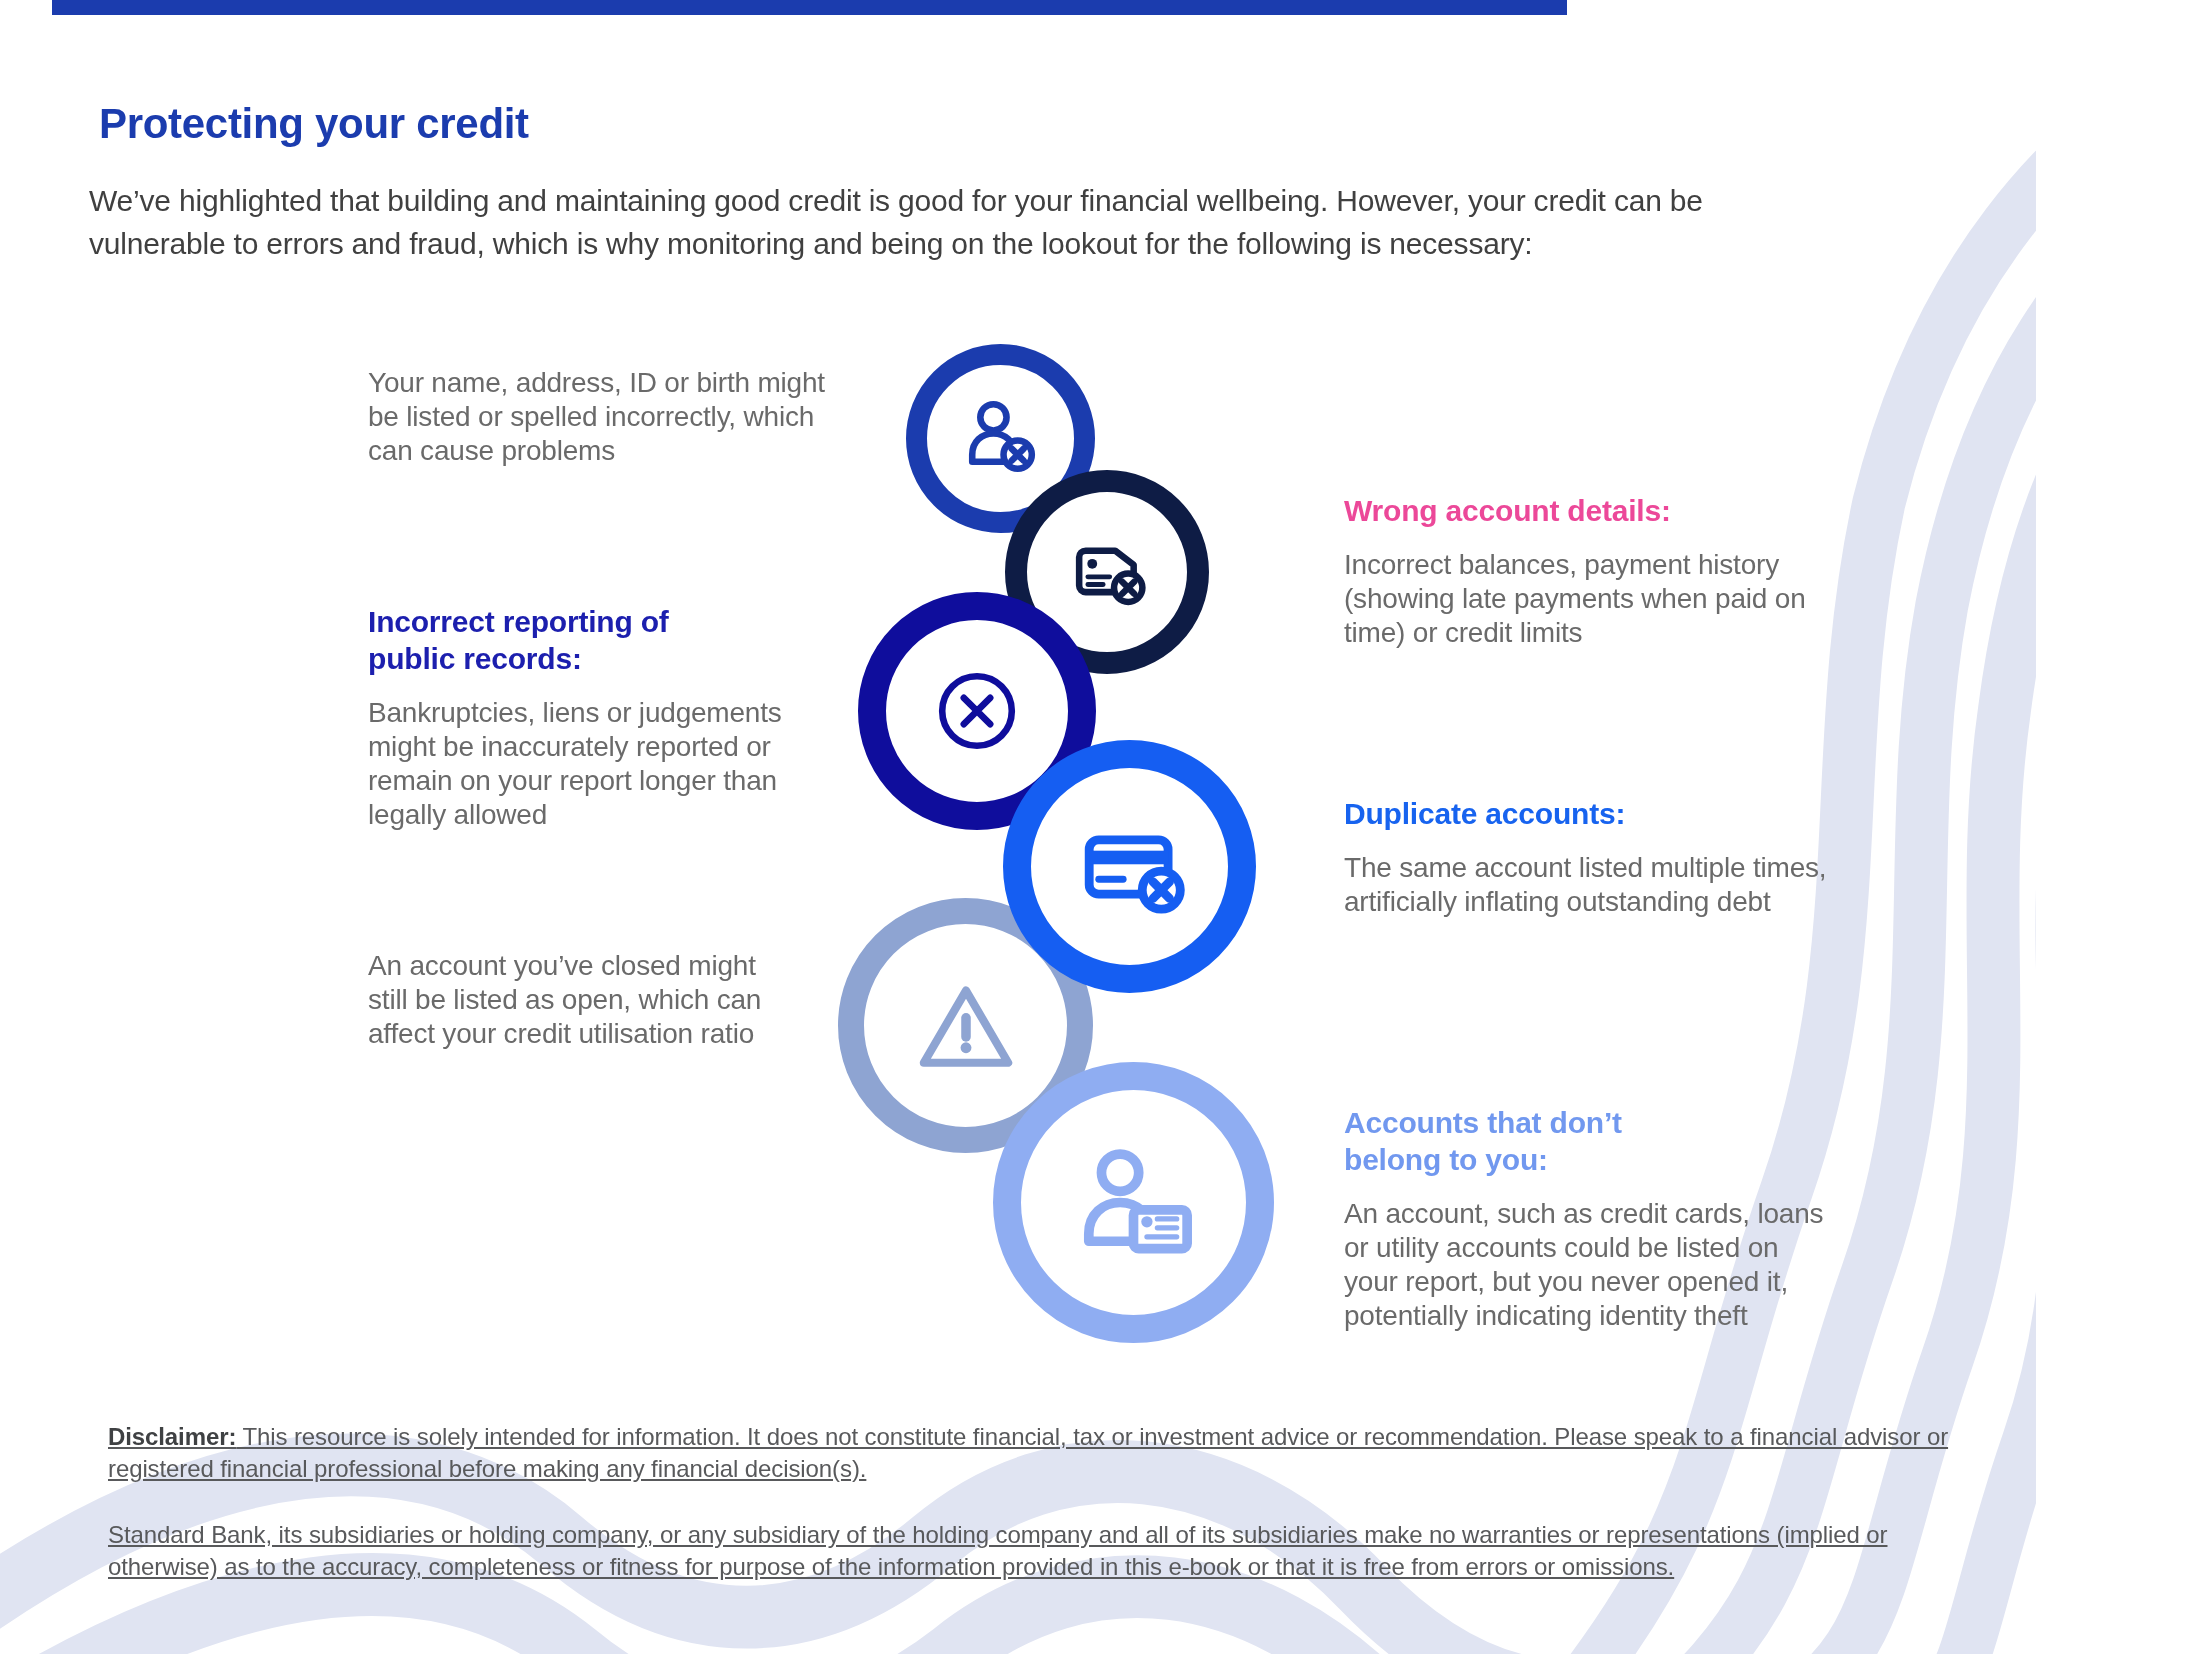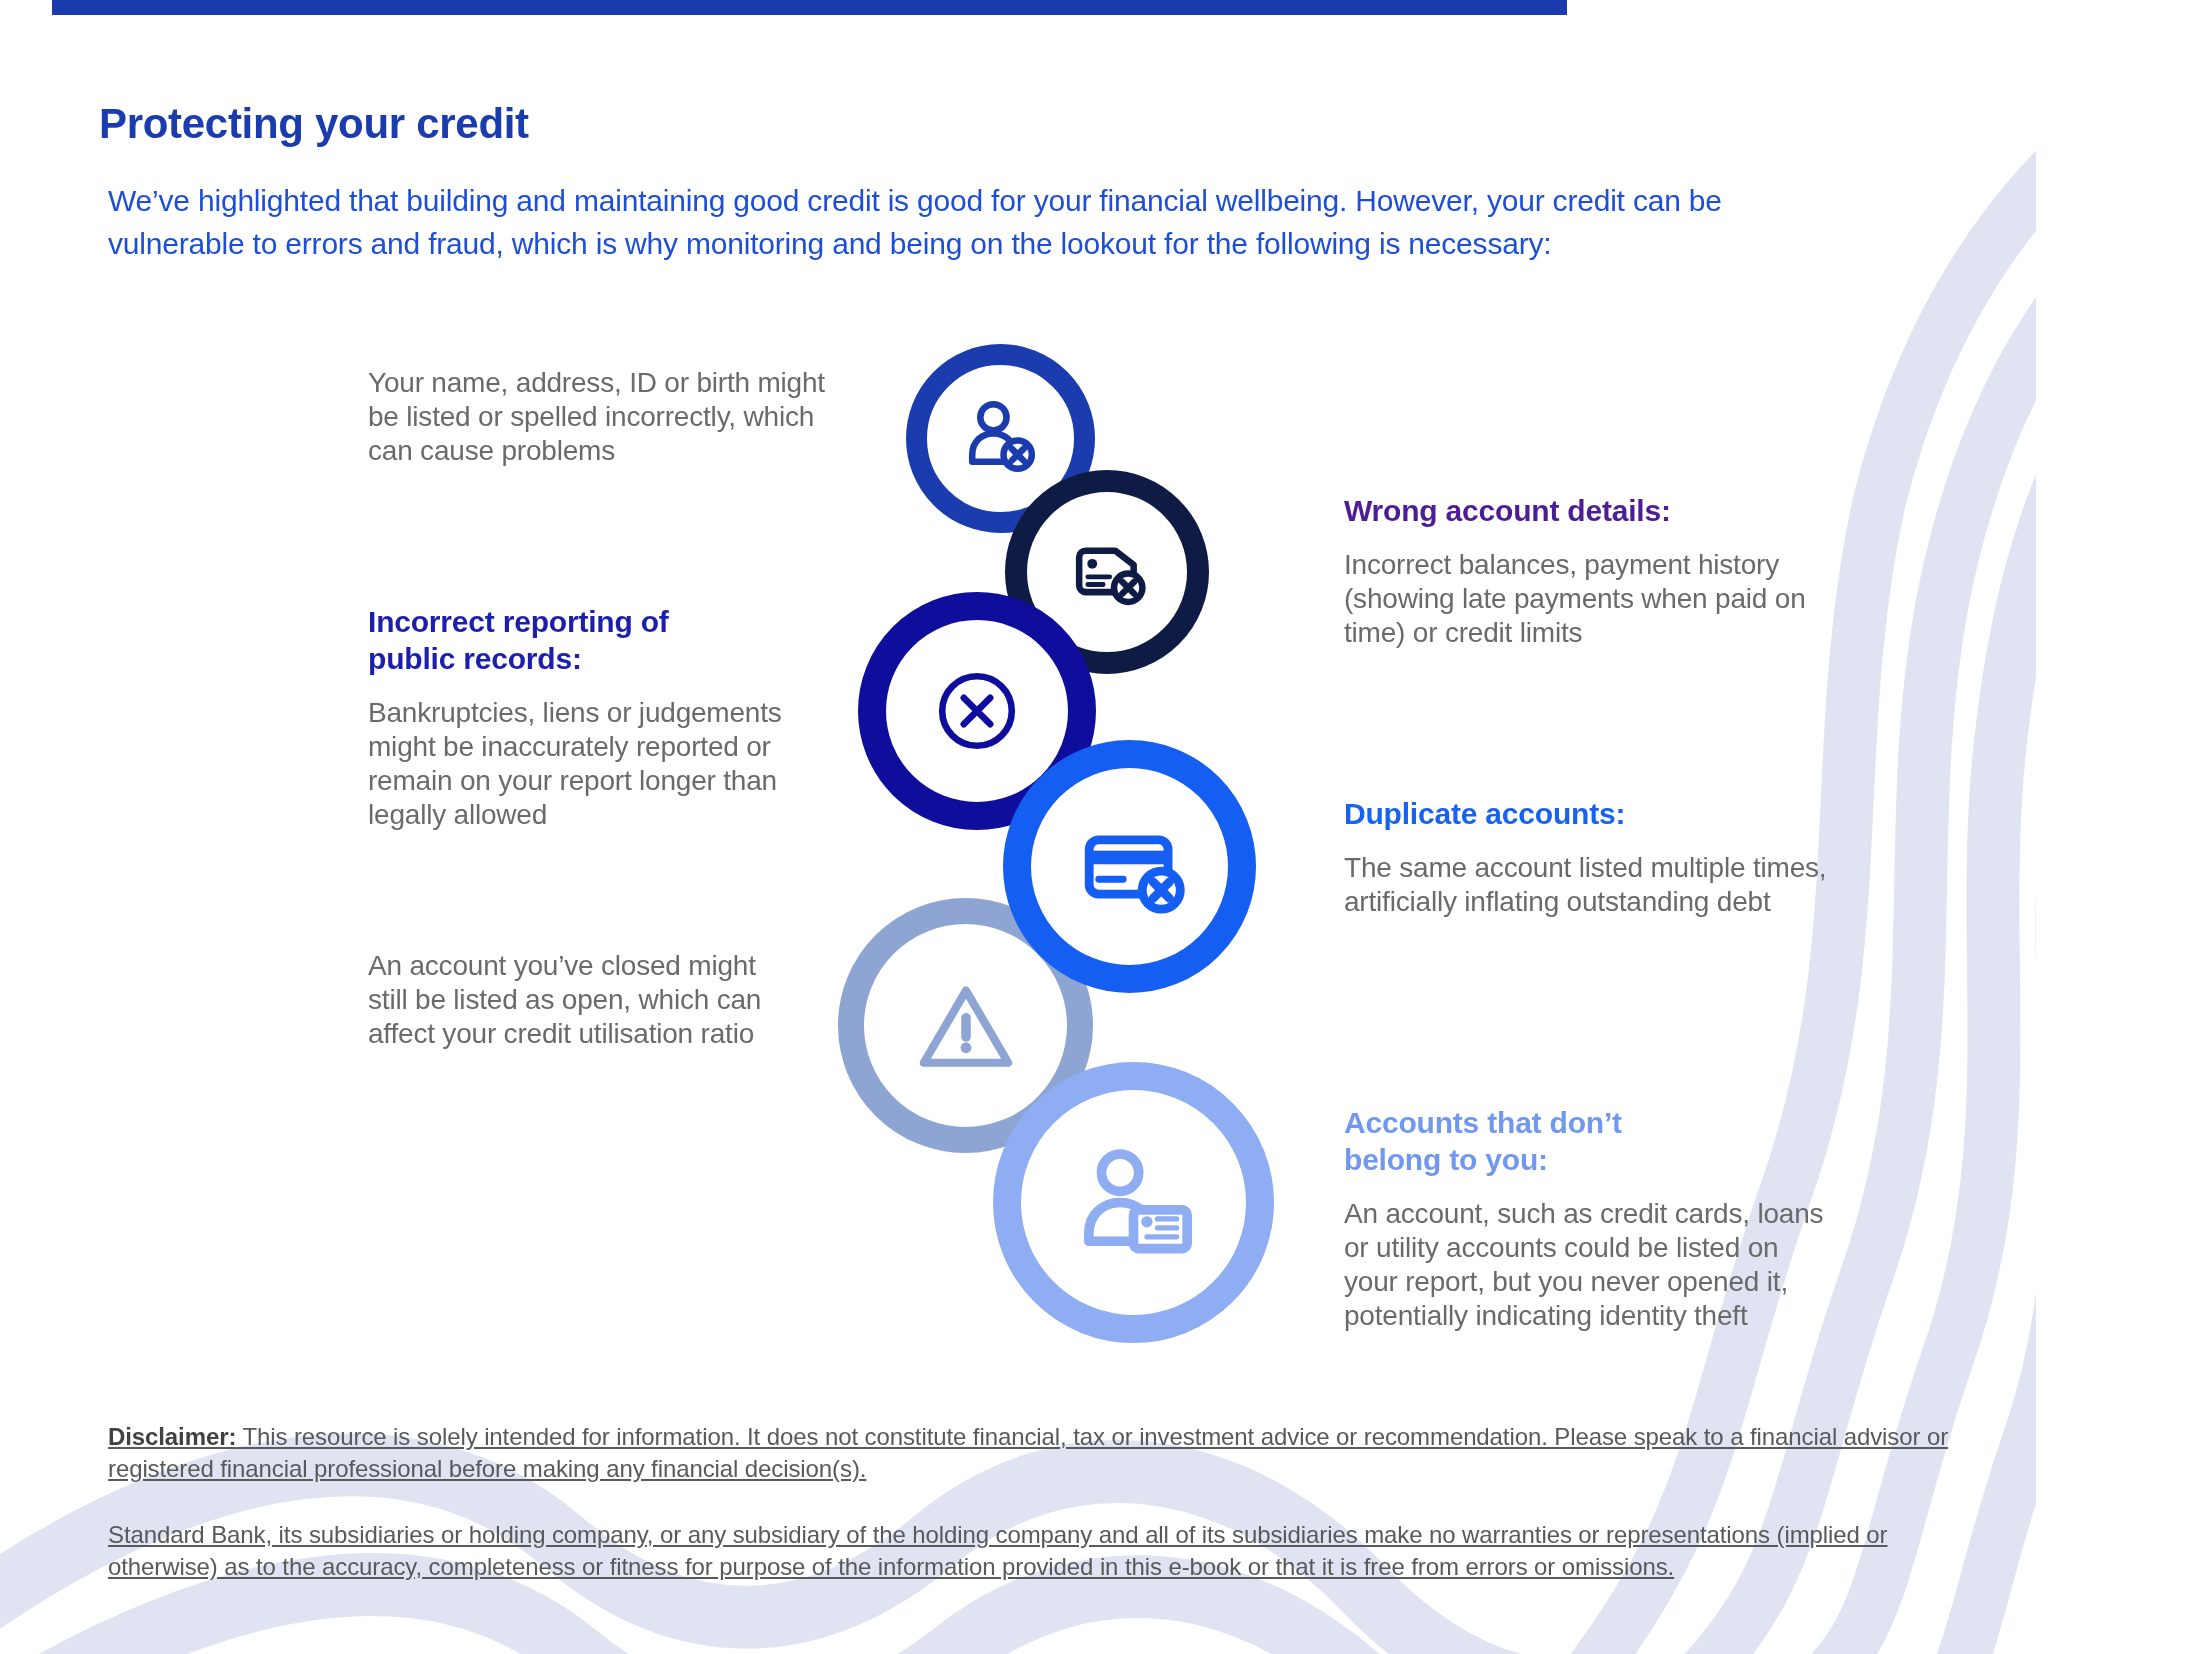--- a/index.html
+++ b/index.html
@@ -2,22 +2,22 @@
 <html style="font-size:10.6px"><head>
 <meta charset="utf-8">
 <style>
   html,body{margin:0;padding:0;background:#ffffff;}
   #page{position:relative;width:2036px;height:1654px;overflow:hidden;background:#fff;
         font-family:"Liberation Sans", sans-serif;}
   .waves{position:absolute;left:0;top:0;width:2205px;height:1654px;}
   .topbar{position:absolute;left:52px;top:0;width:1515px;height:14.6px;background:#1b3cae;}
   .title{position:absolute;left:99px;top:99px;font-size:42px;line-height:50px;font-weight:700;
          letter-spacing:-0.3px;margin:0;color:#1b3cae;}
-  .intro{position:absolute;left:108px;top:179px;width:1786px;font-size:30px;line-height:43px;
-         color:#1d4ed8;margin:0;white-space:pre-line;letter-spacing:-0.2px;}
+  .intro{position:absolute;left:89px;top:179px;width:1786px;font-size:30px;line-height:43px;
+         color:#404040;margin:0;white-space:pre-line;letter-spacing:-0.2px;}
   .item{position:absolute;margin:0;}
   .item h3{margin:0 0 18.5px 0;font-size:30px;line-height:37px;font-weight:700;
            letter-spacing:-0.2px;white-space:pre-line;}
   .item p{margin:0;font-size:28px;line-height:34px;color:#6a6a6a;
           white-space:pre-line;letter-spacing:-0.2px;}
   .circle{position:absolute;border-radius:50%;background:#ffffff;border-style:solid;
           display:flex;align-items:center;justify-content:center;box-sizing:border-box;}
   .circle svg{display:block;}
   .disc{position:absolute;left:99px;width:2064px;font-size:24px;line-height:32px;
         color:#58595b;margin:9px;white-space:pre-line;letter-spacing:-0.1px;text-decoration:underline;}
@@ -43,21 +43,21 @@
   <h1 class="title">Protecting your credit</h1>
   <p class="intro">We’ve highlighted that building and maintaining good credit is good for your financial wellbeing. However, your credit can be
 vulnerable to errors and fraud, which is why monitoring and being on the lookout for the following is necessary:</p>
 
   <div class="item" style="left:368px;top:366px;width:543px;">
     <p>Your name, address, ID or birth might
 be listed or spelled incorrectly, which
 can cause problems</p>
   </div>
   <div class="item" style="left:1344px;top:492px;width:529px;">
-    <h3 style="color: #4c1d95;">Wrong account details:</h3>
+    <h3 style="color: #ec4899;">Wrong account details:</h3>
     <p>Incorrect balances, payment history
 (showing late payments when paid on
 time) or credit limits</p>
   </div>
   <div class="item" style="left:368px;top:603px;width:543px;">
     <h3 style="color: rgb(28, 31, 174);">Incorrect reporting of
 public records:</h3>
     <p>Bankruptcies, liens or judgements
 might be inaccurately reported or
 remain on your report longer than

